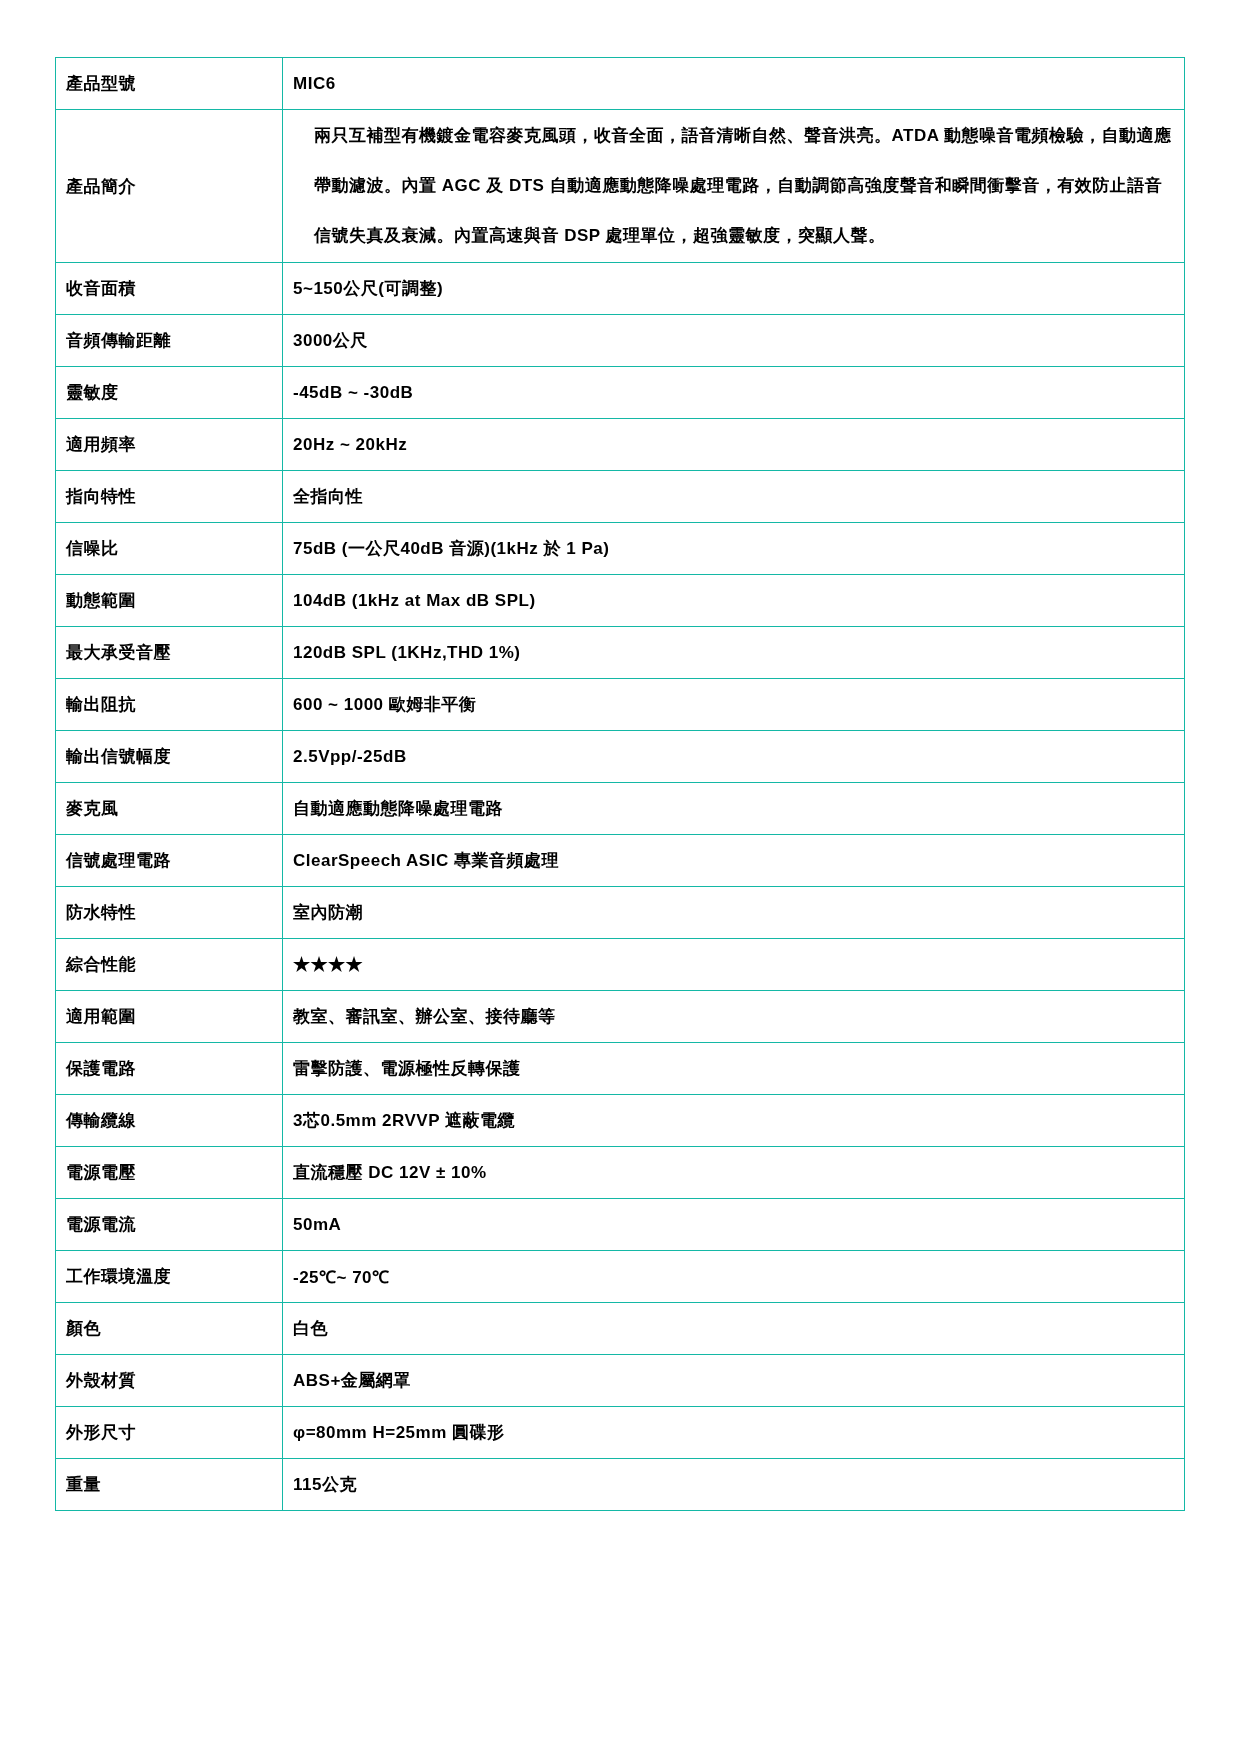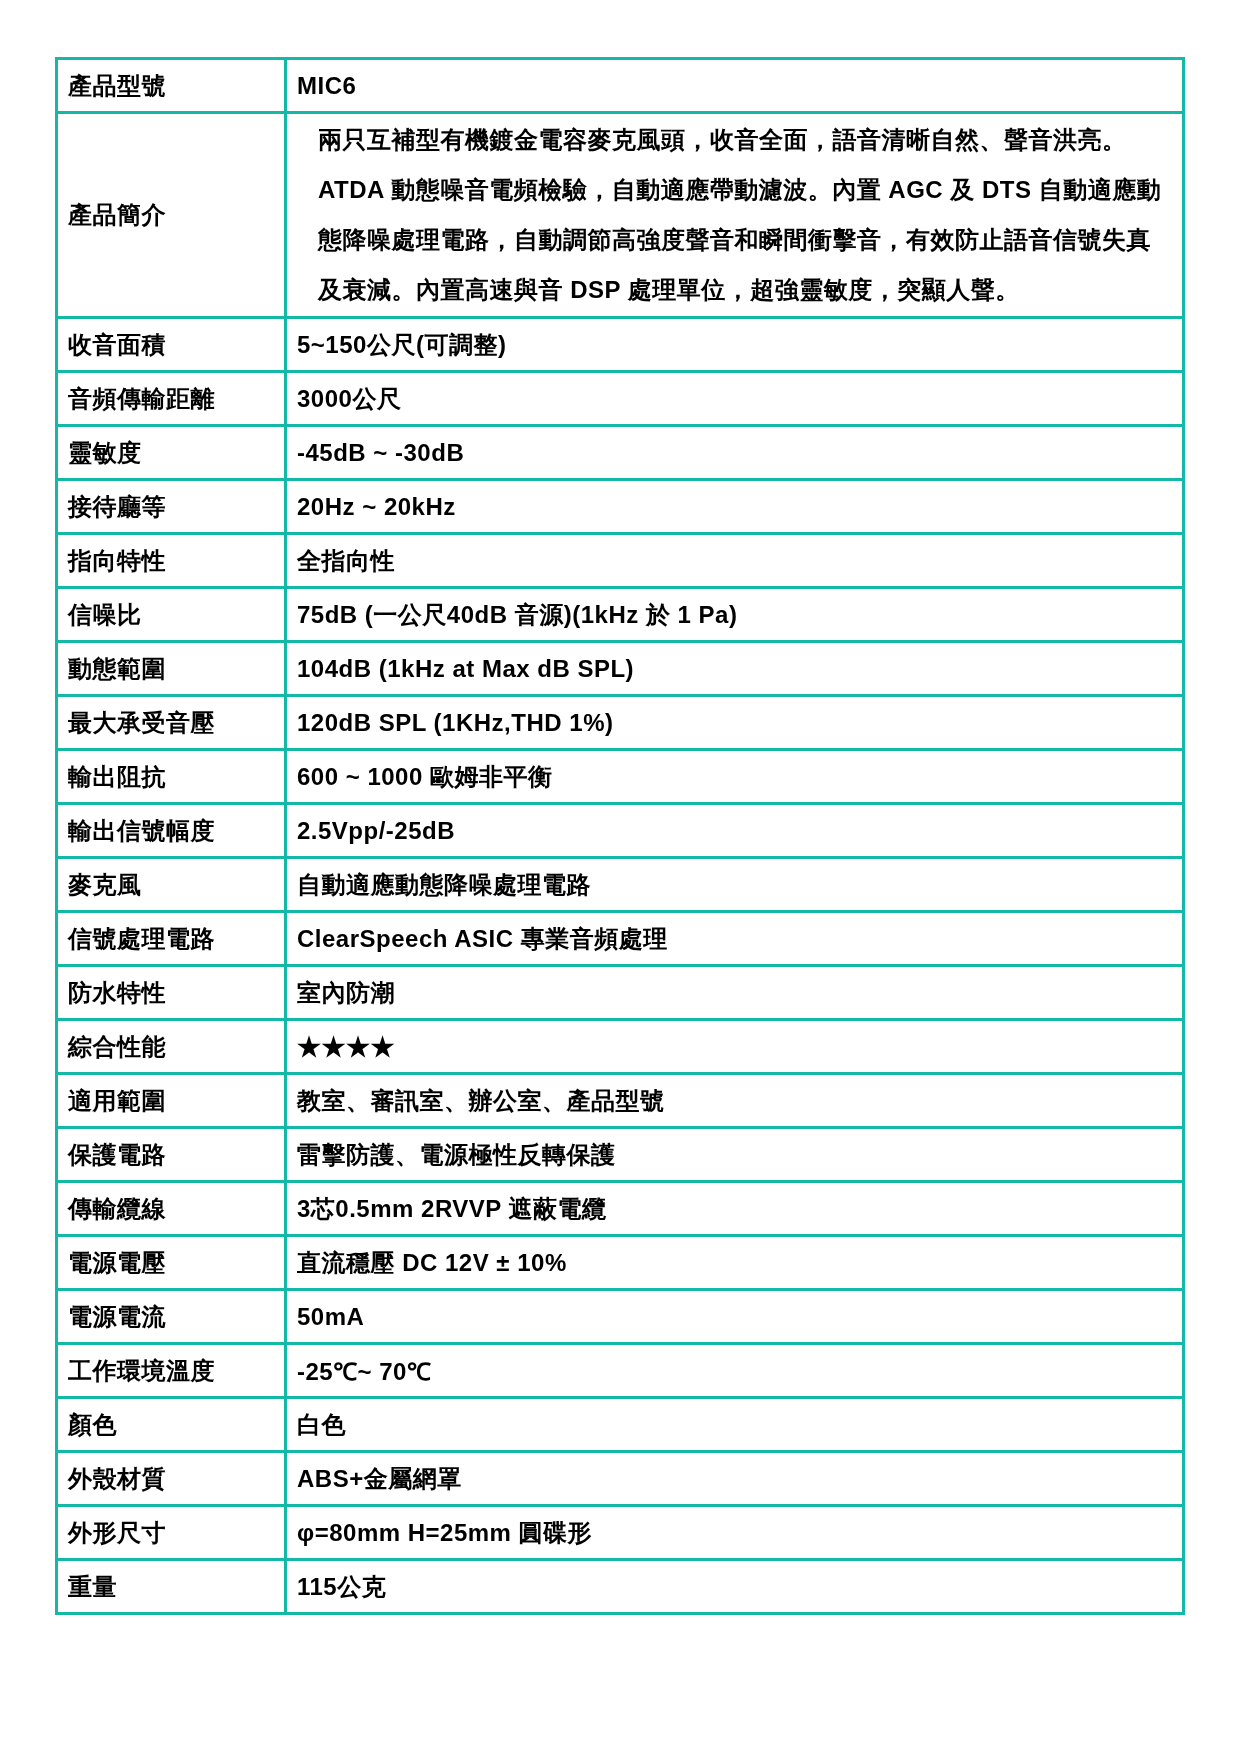--- a/index.html
+++ b/index.html
@@ -17,23 +17,23 @@
   }
   table.spec-table {
     position: absolute;
     left: 55px;
     top: 57px;
     width: 1130px;
     border-collapse: collapse;
     table-layout: fixed;
   }
   table.spec-table td {
-    border: 3px solid #14b8a6;
+    border: 1px solid #14b8a6;
     color: #000000;
-    font-size: 24px;
+    font-size: 17px;
     font-weight: 600;
     padding: 0 10px;
     height: 51px;
     vertical-align: middle;
     letter-spacing: 0.5px;
     word-break: break-word;
   }
   table.spec-table td.cell-label {
     width: 206px; 
   }
@@ -69,21 +69,21 @@
     <td class="cell-label">音頻傳輸距離</td>
     <td class="cell-value">3000公尺</td>
   </tr>
 
   <tr>
     <td class="cell-label">靈敏度</td>
     <td class="cell-value">-45dB ~ -30dB</td>
   </tr>
 
   <tr>
-    <td class="cell-label">接待廳等</td>
+    <td class="cell-label">適用頻率</td>
     <td class="cell-value">20Hz ~ 20kHz</td>
   </tr>
 
   <tr>
     <td class="cell-label">指向特性</td>
     <td class="cell-value">全指向性</td>
   </tr>
 
   <tr>
     <td class="cell-label">信噪比</td>
@@ -125,21 +125,21 @@
     <td class="cell-value">室內防潮</td>
   </tr>
 
   <tr>
     <td class="cell-label">綜合性能</td>
     <td class="cell-value">★★★★</td>
   </tr>
 
   <tr>
     <td class="cell-label">適用範圍</td>
-    <td class="cell-value">教室、審訊室、辦公室、產品型號</td>
+    <td class="cell-value">教室、審訊室、辦公室、接待廳等</td>
   </tr>
 
   <tr>
     <td class="cell-label">保護電路</td>
     <td class="cell-value">雷擊防護、電源極性反轉保護</td>
   </tr>
 
 
 
   <tr>

